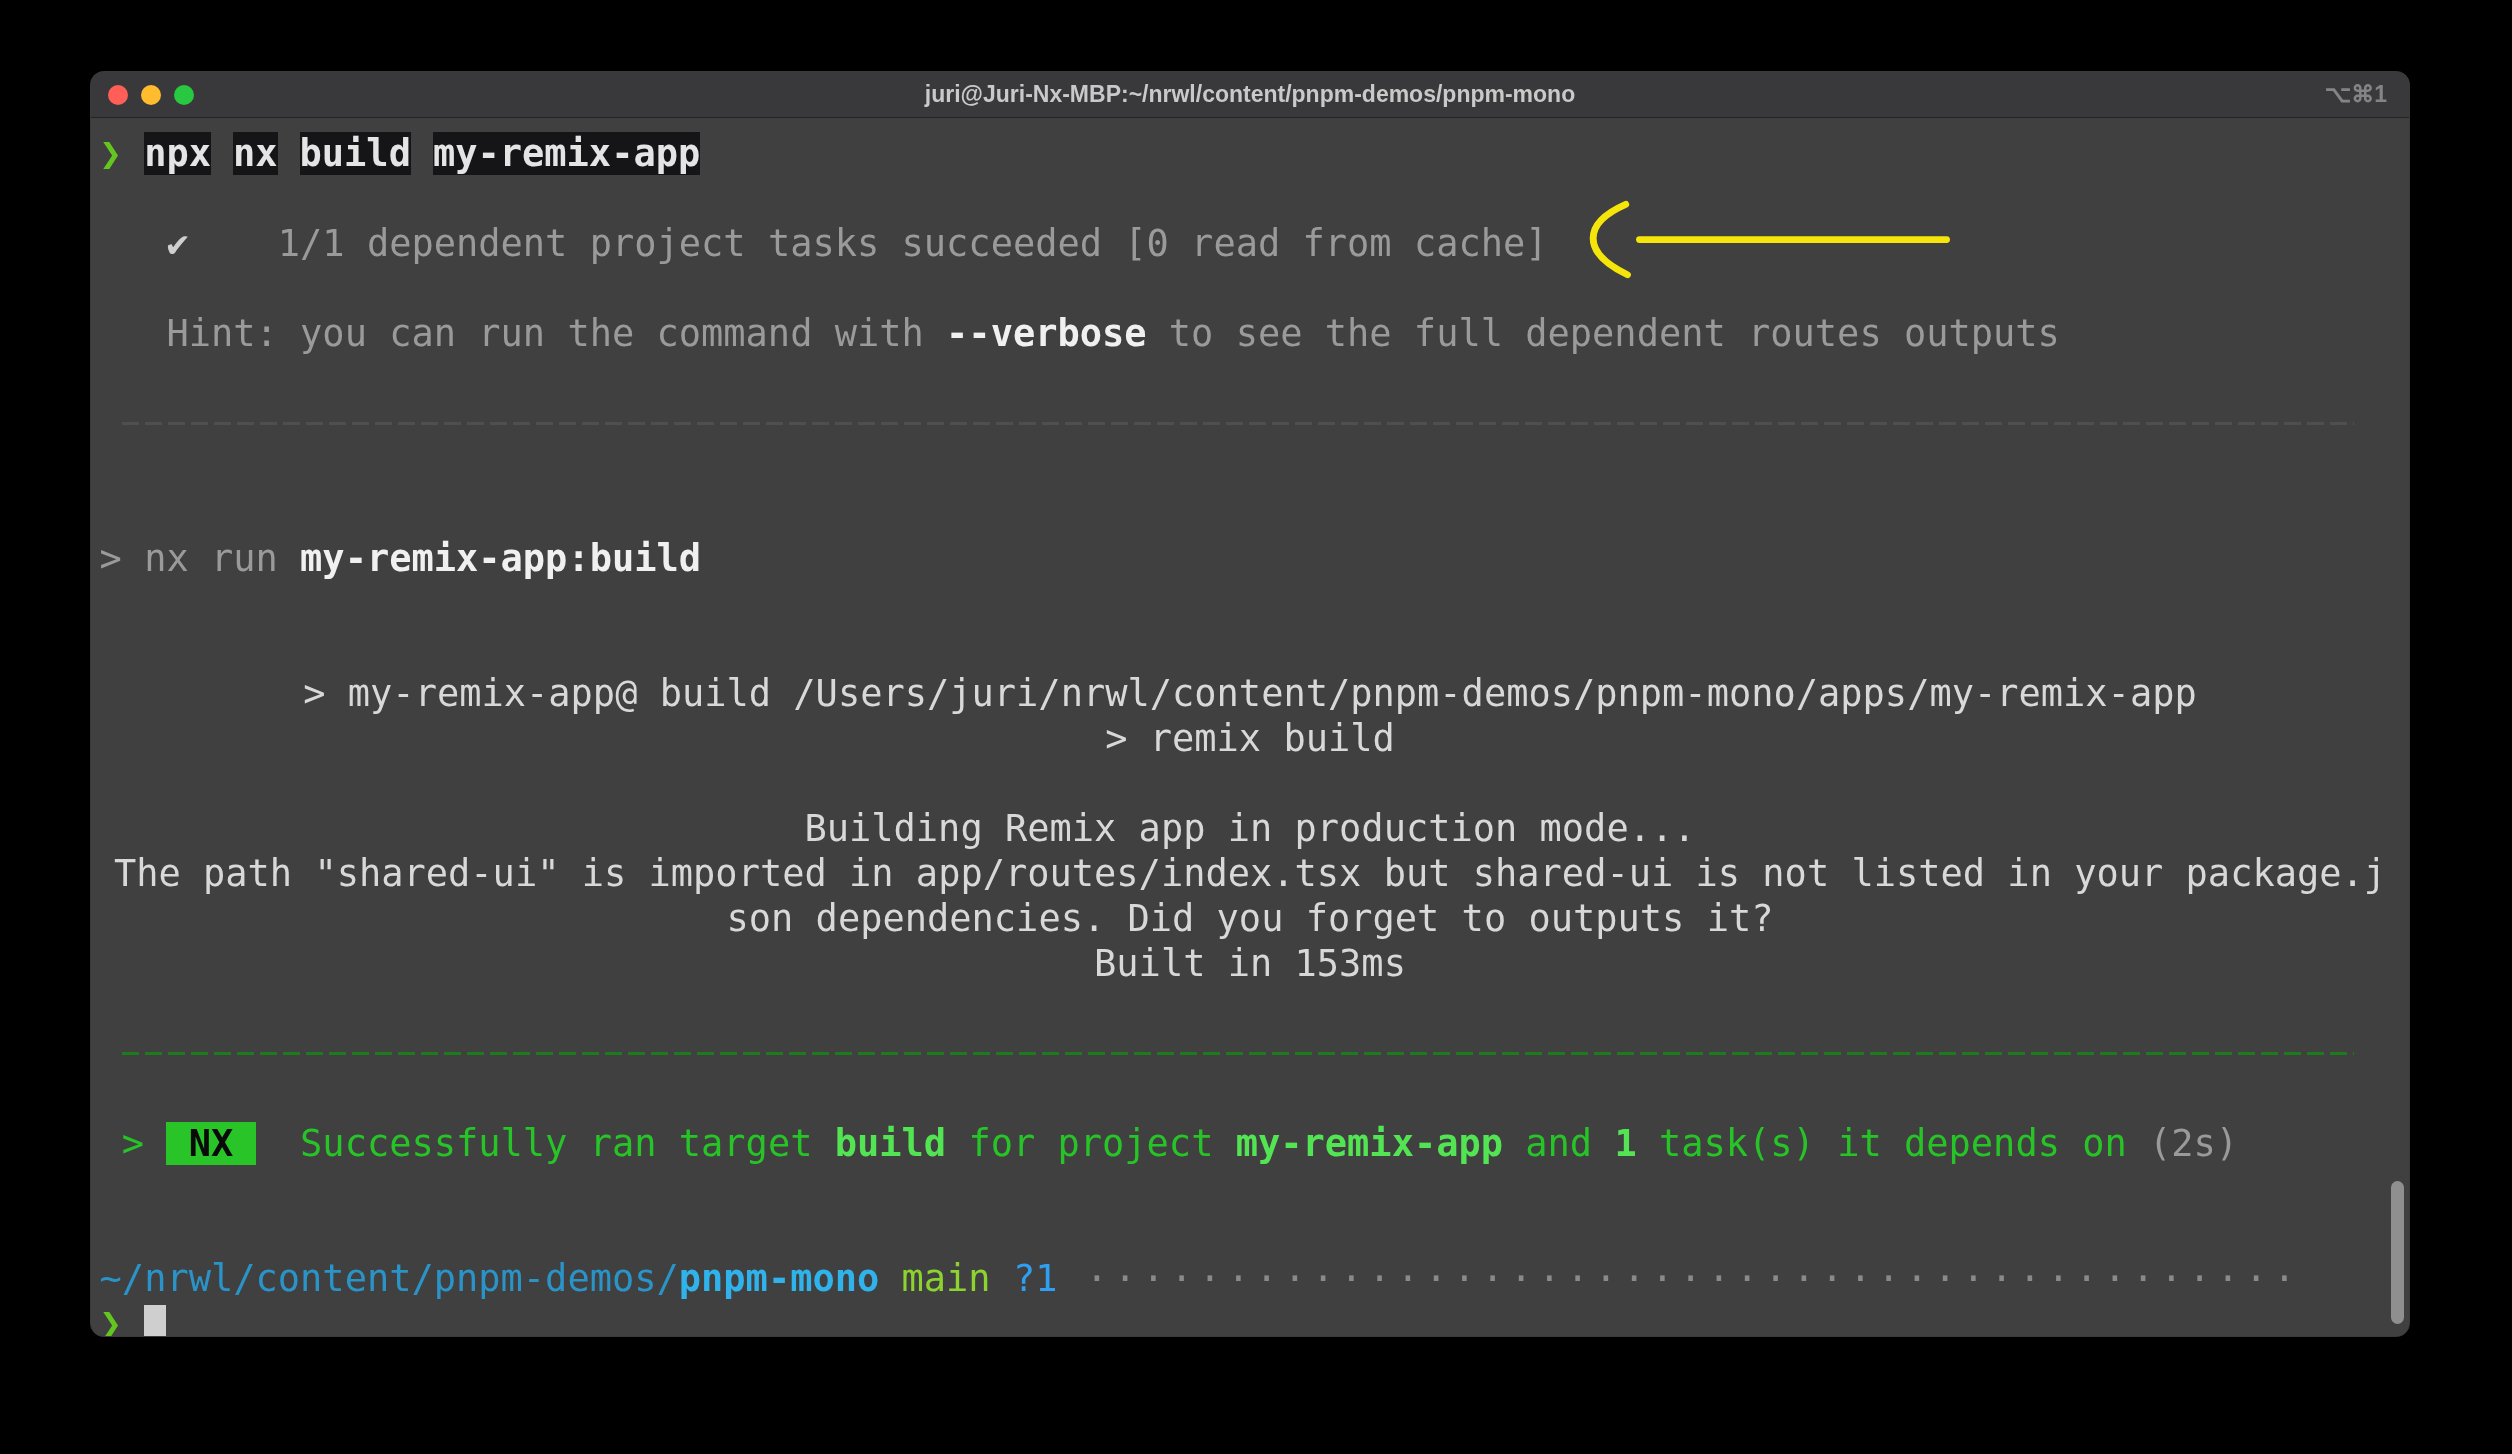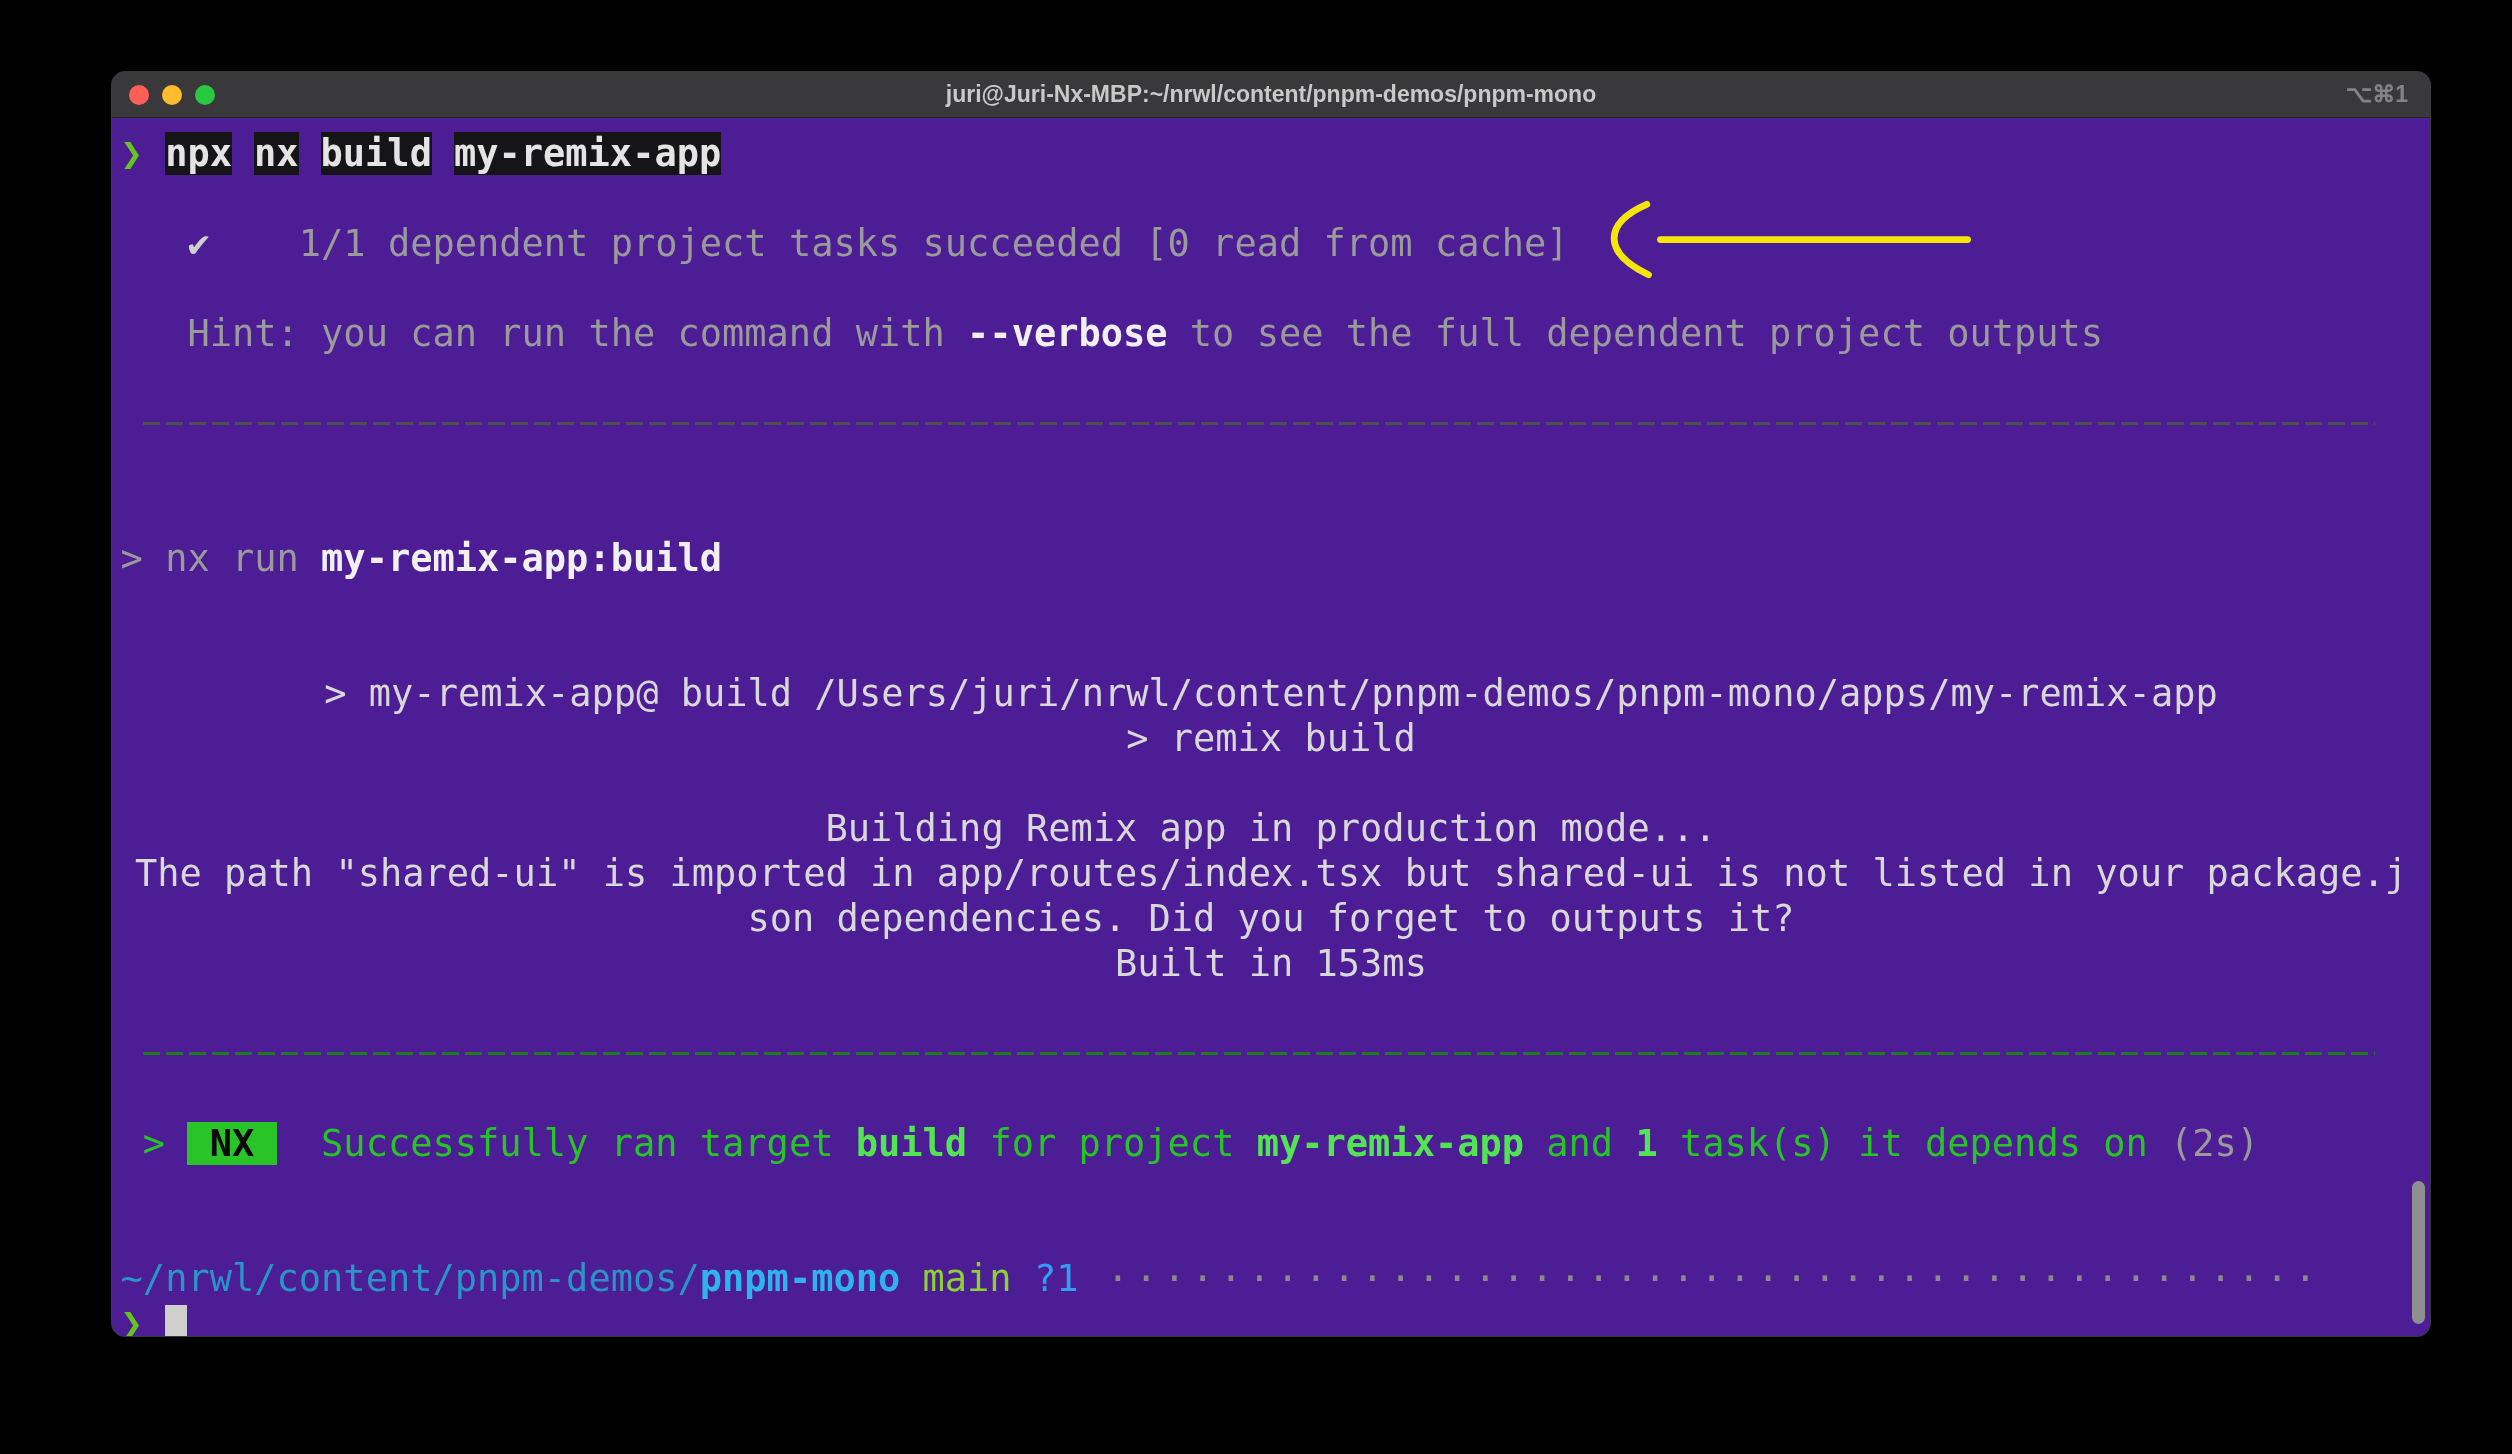--- a/index.html
+++ b/index.html
@@ -1,21 +1,21 @@
 <!DOCTYPE html>
 <html style="font-size:13.7px"><head>
 <meta charset="utf-8">
 <style>
   * { margin:0; padding:0; box-sizing:border-box; }
   html,body { width:2512px; height:1454px; background:#000; overflow:hidden; }
   body { font-family:"DejaVu Sans Mono", monospace; }
 
   .window {
-    position:absolute; left:111px; top:71px; width:2320px; height:1266px;
-    background:#4c1d95; border:0.9px solid #3a3a3c; border-radius:13.7px;
+    position:absolute; left:90px; top:71px; width:2320px; height:1266px;
+    background:#404040; border:0.9px solid #3a3a3c; border-radius:13.7px;
     box-shadow:0 26px 69px rgba(0,0,0,0.8);
     overflow:hidden;
   }
 
   .titlebar {
     height:46px; background:#39393b; border-bottom:0.9px solid #242426;
     display:flex; align-items:center; position:relative;
     font-family:"Liberation Sans", sans-serif;
   }
   .traffic { display:flex; gap:13px; margin-left:17px; }
@@ -93,21 +93,21 @@
   <div class="screen">
 
     <div class="line"><span class="g-prompt">❯</span><span> </span><span class="cmd-word">npx</span><span class="cmd-word">nx</span><span class="cmd-word">build</span><span class="cmd-word">my-remix-app</span></div>
 
     <div class="line"></div>
 
     <div class="line"><span class="check">   ✔</span><span class="dim">    1/1 dependent project tasks succeeded [0 read from cache]</span></div>
 
     <div class="line"></div>
 
-    <div class="line"><span class="dim">   Hint: you can run the command with </span><span class="white-b">--verbose</span><span class="dim"> to see the full dependent project outputs</span></div>
+    <div class="line"><span class="dim">   Hint: you can run the command with </span><span class="white-b">--verbose</span><span class="dim"> to see the full dependent routes outputs</span></div>
 
     <div class="line"></div>
 
     <div class="divider gray">
         <div class="dash"></div>
       </div>
 
     <div class="line"></div>
     <div class="line"></div>
 

